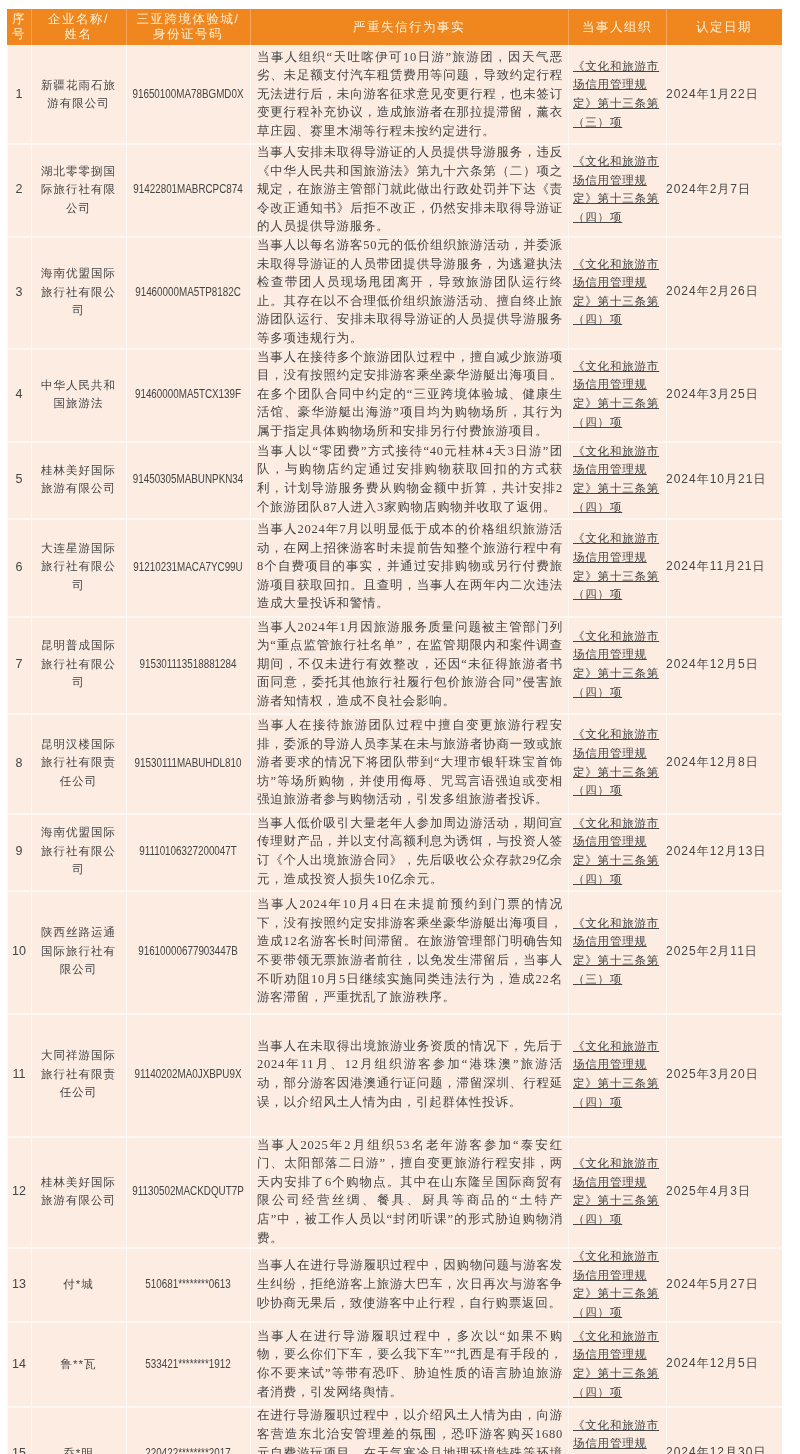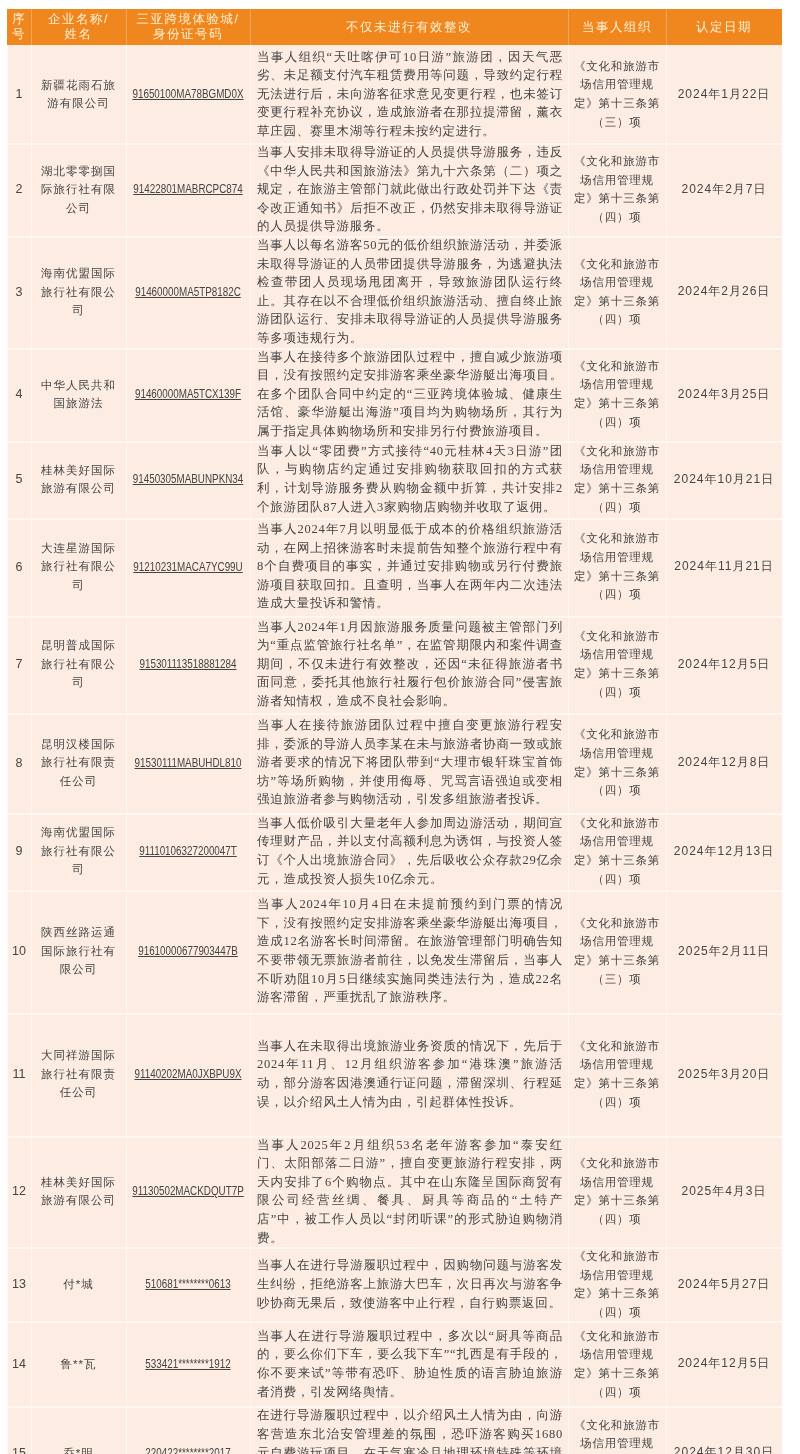--- a/index.html
+++ b/index.html
@@ -19,25 +19,25 @@
   background:var(--header-bg);color:var(--header-text);font-weight:normal;
   font-size:12.5px;line-height:15px;height:36px;padding:0;white-space:pre-line;
   text-align:center;vertical-align:middle;letter-spacing:1.5px;
   box-shadow:inset 1px 0 0 var(--header-divider);
 }
 .grid th:first-child{box-shadow:none;}
 .grid td{padding:0;vertical-align:middle;color:var(--text);box-shadow:inset 1px 2px 0 var(--row-divider);}
 .grid tbody tr:first-child td{box-shadow:inset 1px 0 0 var(--row-divider);}
 .c-no{text-align:center;font-size:12.5px;color:var(--muted-text);}
 .c-name{text-align:center;font-size:11.5px;letter-spacing:1px;line-height:18.5px;padding:1px 8px !important;}
-.c-code{text-align:center;font-size:12px;color:var(--muted-text);white-space:nowrap;text-decoration:underline;}
+.c-code{text-align:center;font-size:12px;color:var(--muted-text);white-space:nowrap;}
 .c-code .code{display:block;margin:0 -25px;text-align:center;transform:scaleX(0.82);transform-origin:center;}
 .c-fact{text-align:justify;font-size:12.5px;letter-spacing:0.75px;line-height:18.6px;padding:0 5px 0 7px !important;font-family:Liberation Serif, serif;}
-.c-basis{text-align:center;font-size:11.5px;letter-spacing:0.8px;line-height:18.6px;padding:0 5px !important;}
-.c-date{text-align:center;font-size:12px;letter-spacing:1px;color:var(--muted-text);}
+.c-basis{text-align:left;font-size:11.5px;letter-spacing:0.8px;line-height:18.6px;padding:0 5px !important;text-decoration:underline;}
+.c-date{font-size:12px;letter-spacing:1px;color:var(--muted-text);}
 </style>
 </head>
 <body>
 
 <div class="sheet">
   <table class="grid">
     <colgroup>
       <col style="width:24px">
       <col style="width:95px">
       <col style="width:124px">
@@ -46,21 +46,21 @@
       <col style="width:116px">
     </colgroup>
     <thead>
       <tr>
         <th>序
 号</th>
         <th>企业名称/
 姓名</th>
         <th>三亚跨境体验城/
 身份证号码</th>
-        <th>不仅未进行有效整改</th>
+        <th>严重失信行为事实</th>
         <th>当事人组织</th>
         <th>认定日期</th>
       </tr>
     </thead>
     <tbody>
       <tr style="height:98px">
         <td class="c-no">1</td>
         <td class="c-name">新疆花雨石旅游有限公司</td>
         <td class="c-code">
             <span class="code">91650100MA78BGMD0X</span>
@@ -188,21 +188,21 @@
         <td class="c-fact">当事人在进行导游履职过程中，因购物问题与游客发生纠纷，拒绝游客上旅游大巴车，次日再次与游客争吵协商无果后，致使游客中止行程，自行购票返回。</td>
         <td class="c-basis">《文化和旅游市场信用管理规定》第十三条第（四）项</td>
         <td class="c-date">2024年5月27日</td>
       </tr>
       <tr style="height:85px">
         <td class="c-no">14</td>
         <td class="c-name">鲁**瓦</td>
         <td class="c-code">
             <span class="code">533421********1912</span>
           </td>
-        <td class="c-fact">当事人在进行导游履职过程中，多次以“厨具等商品的，要么你们下车，要么我下车”“扎西是有手段的，你不要来试”等带有恐吓、胁迫性质的语言胁迫旅游者消费，引发网络舆情。</td>
+        <td class="c-fact">当事人在进行导游履职过程中，多次以“如果不购物，要么你们下车，要么我下车”“扎西是有手段的，你不要来试”等带有恐吓、胁迫性质的语言胁迫旅游者消费，引发网络舆情。</td>
         <td class="c-basis">《文化和旅游市场信用管理规定》第十三条第（四）项</td>
         <td class="c-date">2024年12月5日</td>
       </tr>
       <tr style="height:76px">
         <td class="c-no">15</td>
         <td class="c-name">乔*明</td>
         <td class="c-code">
             <span class="code">220422********2017</span>
           </td>
         <td class="c-fact">在进行导游履职过程中，以介绍风土人情为由，向游客营造东北治安管理差的氛围，恐吓游客购买1680元自费游玩项目，在天气寒冷且地理环境特殊等环境下，使26名游客产生恐惧心理从而被迫购买自费旅游项目。</td>

